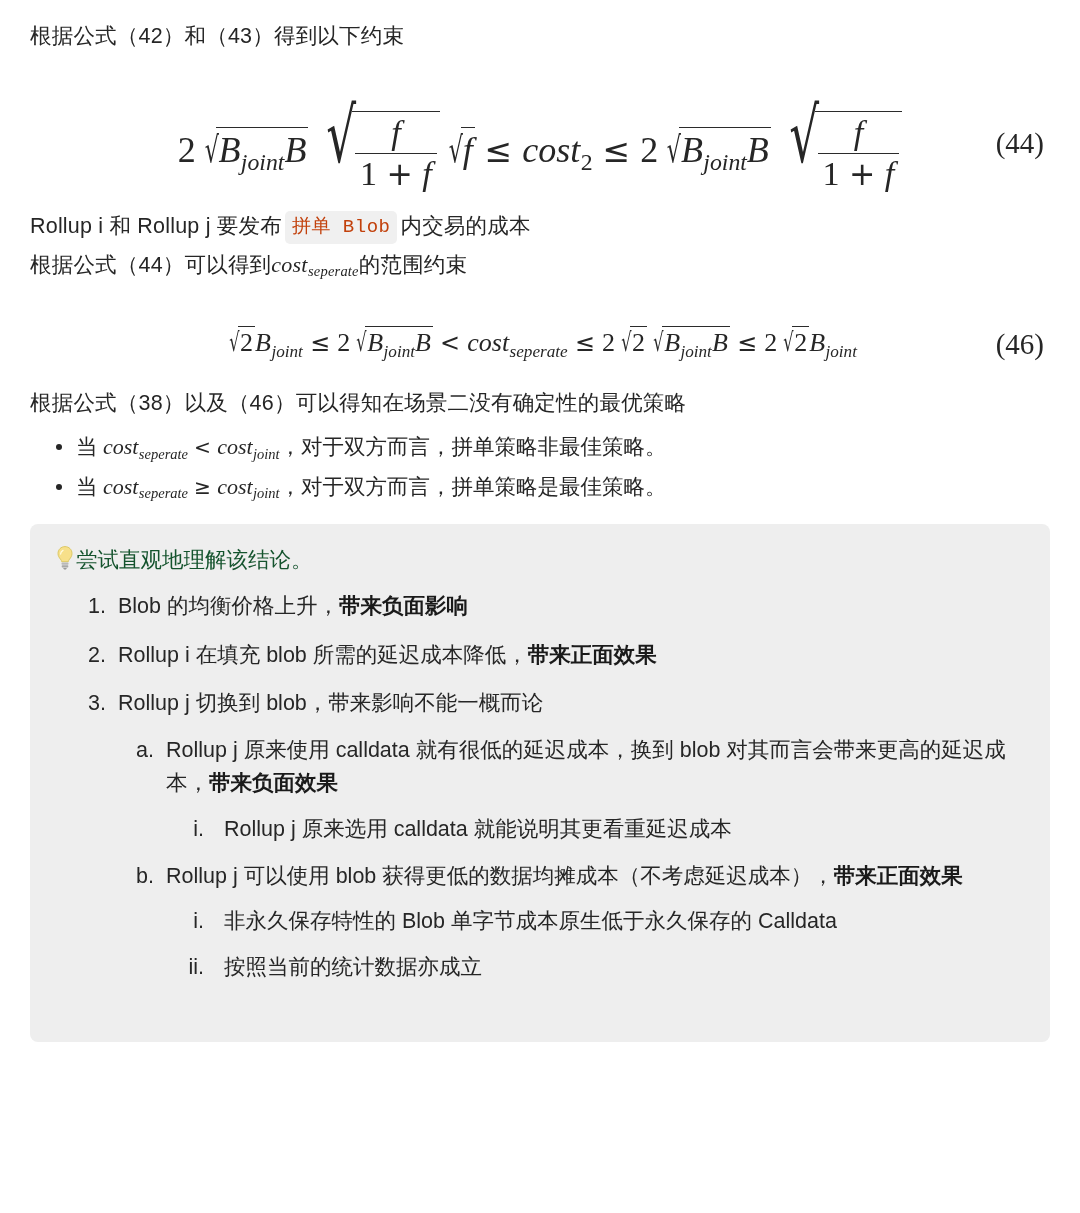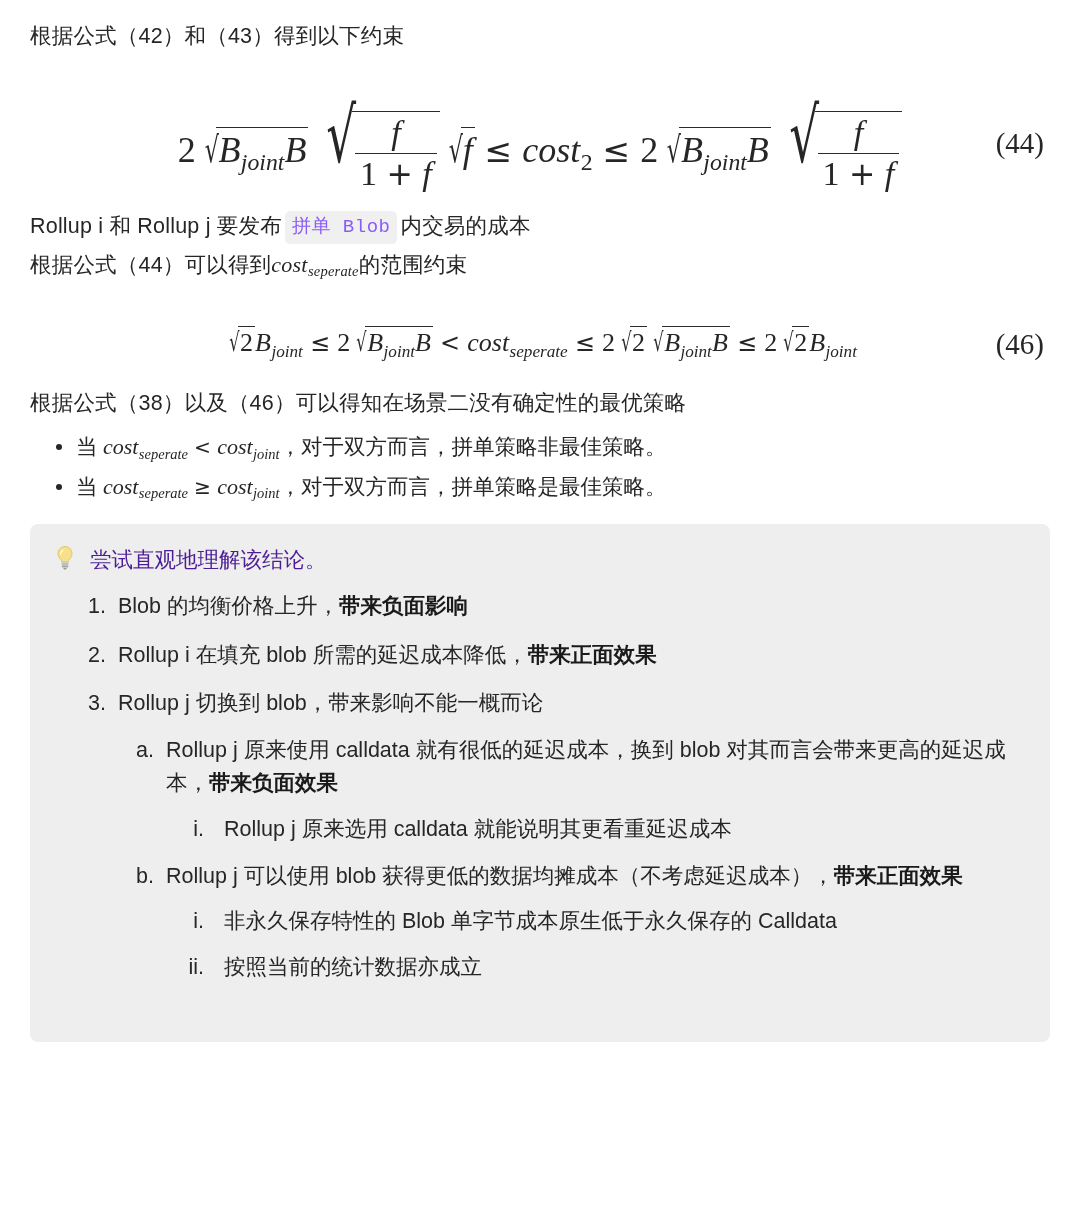--- a/index.html
+++ b/index.html
@@ -29,21 +29,21 @@
   }
   .p-intro   { padding-top: 12px; }
   .p-rollup  { padding-top: 6px; }
   .p-range   { padding-top: 4px; }
   .p-conc    { padding-top: 4px; }
 
   
   .code-chip {
     display: inline-block;
     background: #f0f0f0;
-    color: #8b5cf6;
+    color: #c2410c;
     font-family: "Liberation Mono", "DejaVu Sans Mono", monospace;
     font-size: 19px;
     border-radius: 5px;
     padding: 2px 7px;
     margin: 0 3px;
     letter-spacing: 0.5px;
     vertical-align: 1px;
   }
 
   
@@ -154,24 +154,23 @@
   .callout {
     margin: 18px 22px 0 22px;
     background: #eeeeee;
     border-radius: 8px;
     padding: 20px 24px 26px 24px;
     min-height: 518px;
   }
   .callout-head {
     display: flex;
     align-items: flex-start;
-    gap: 14px;
     font-size: 21.5px;
     line-height: 1.5;
-    color: #4c1d95;
+    color: #14532d;
     text-align: right;
   }
   .bulb {
     flex: none;
     width: 22px; height: 26px;
     position: relative;
     top: 1px;
   }
 
   ol.lvl1 {

